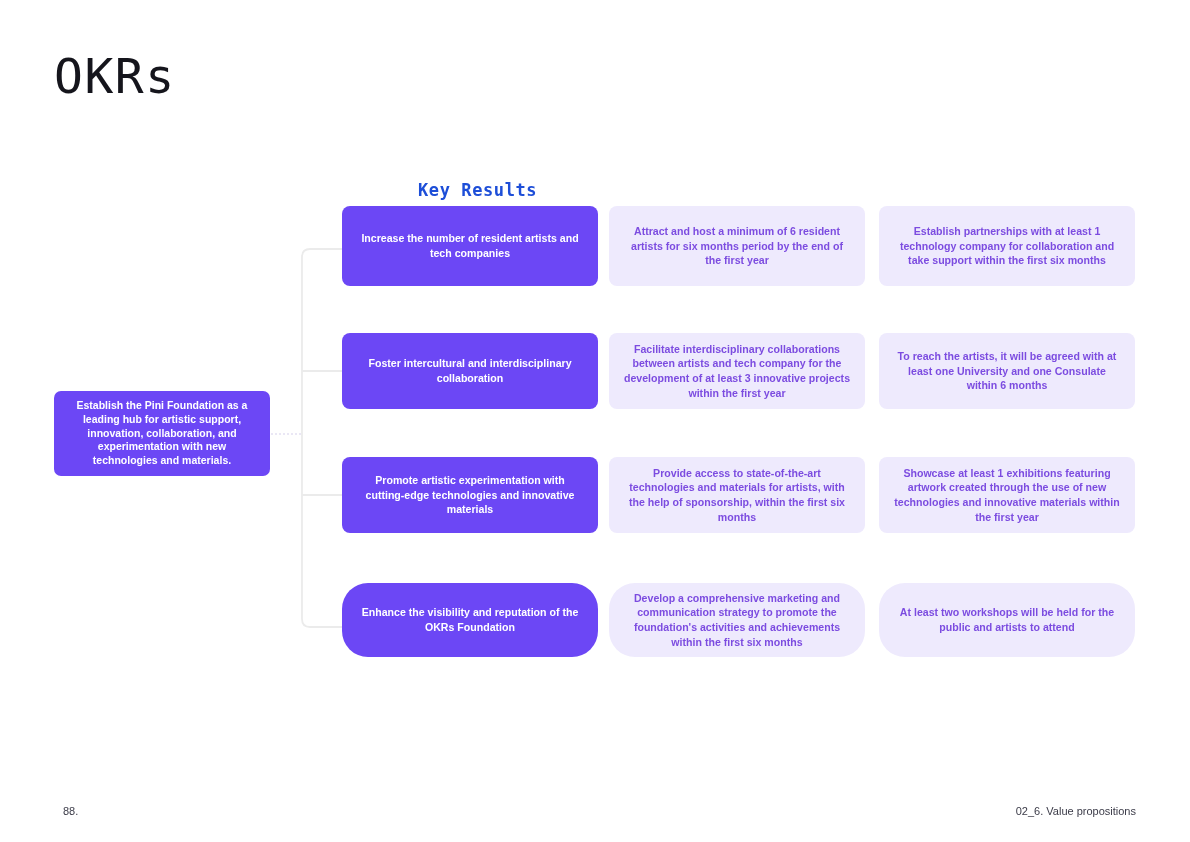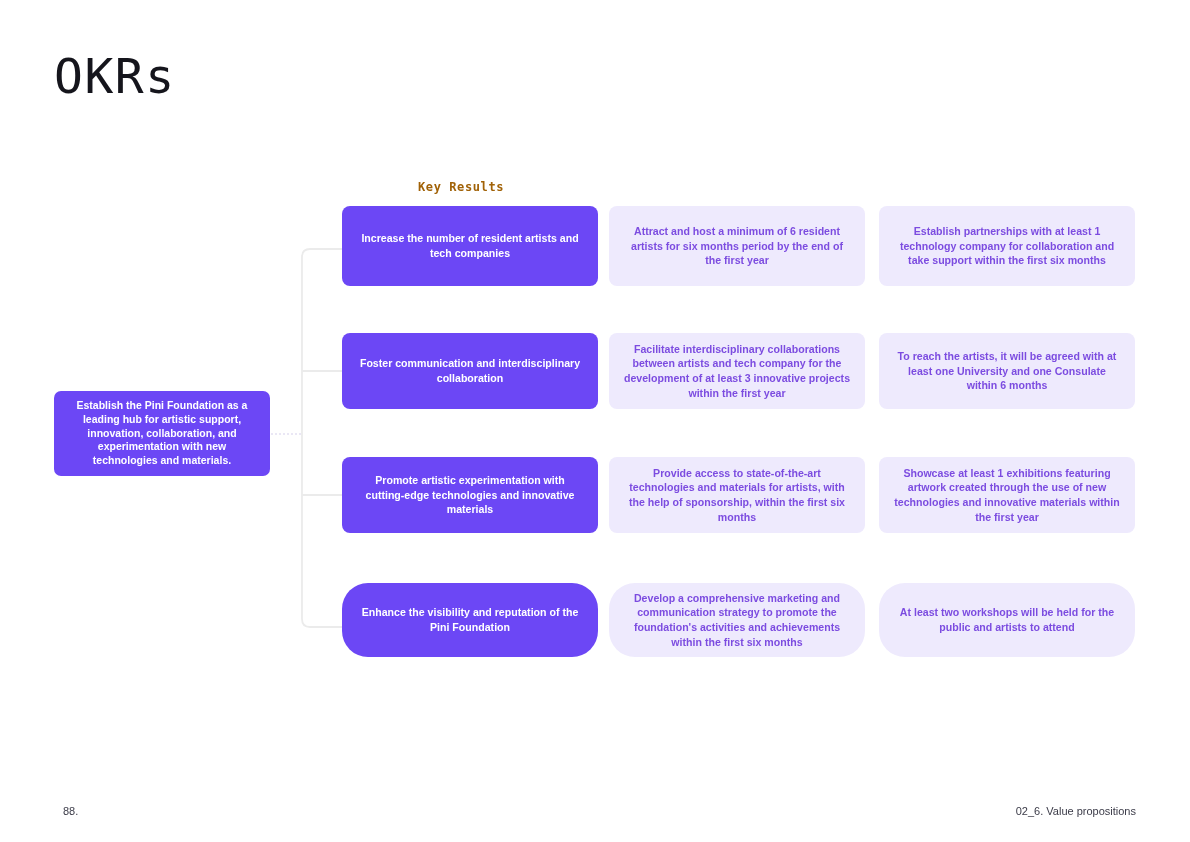--- a/index.html
+++ b/index.html
@@ -24,24 +24,24 @@
     font-weight: normal;
     letter-spacing: 1.5px;
     color: #15151c;
     line-height: 1;
   }
 
   
   .col-heading {
     position: absolute;
     font-family: "DejaVu Sans Mono", monospace;
-    font-size: 12px;
+    font-size: 17px;
     font-weight: bold;
     letter-spacing: 0.6px;
-    color: #a16207;
+    color: #1d4ed8;
     white-space: nowrap;
   }
   #heading-key-results {
     left: 418px; top: 180px;
   }
   #heading-objective {
     left: 121px; top: 363px; margin-top: 36px;
   }
 
   
@@ -157,21 +157,21 @@
   <div class="card soft col2">
     <span class="card-text">Attract and host a minimum of 6 resident artists for six months period by the end of the first year</span>
   </div>
   <div class="card soft col3">
     <span class="card-text">Establish partnerships with at least 1 technology company for collaboration and take support within the first six months</span>
   </div>
 </div>
 
 <div class="kr-row" id="row-2">
   <div class="card primary">
-    <span class="card-text">Foster communication and interdisciplinary collaboration</span>
+    <span class="card-text">Foster intercultural and interdisciplinary collaboration</span>
   </div>
   <div class="card soft col2">
     <span class="card-text">Facilitate interdisciplinary collaborations between artists and tech company for the development of at least 3 innovative projects within the first year</span>
   </div>
   <div class="card soft col3">
     <span class="card-text">To reach the artists, it will be agreed with at least one University and one Consulate within 6 months</span>
   </div>
 </div>
 
 <div class="kr-row" id="row-3">
@@ -181,21 +181,21 @@
   <div class="card soft col2">
     <span class="card-text">Provide access to state-of-the-art technologies and materials for artists, with the help of sponsorship, within the first six months</span>
   </div>
   <div class="card soft col3">
     <span class="card-text">Showcase at least 1 exhibitions featuring artwork created through the use of new technologies and innovative materials within the first year</span>
   </div>
 </div>
 
 <div class="kr-row" id="row-4">
   <div class="card primary">
-    <span class="card-text">Enhance the visibility and reputation of the Pini Foundation</span>
+    <span class="card-text">Enhance the visibility and reputation of the OKRs Foundation</span>
   </div>
   <div class="card soft col2">
     <span class="card-text">Develop a comprehensive marketing and communication strategy to promote the foundation's activities and achievements within the first six months</span>
   </div>
   <div class="card soft col3">
     <span class="card-text">At least two workshops will be held for the public and artists to attend</span>
   </div>
 </div>
 
 <div class="footer-text" id="footer-page">88.</div>

